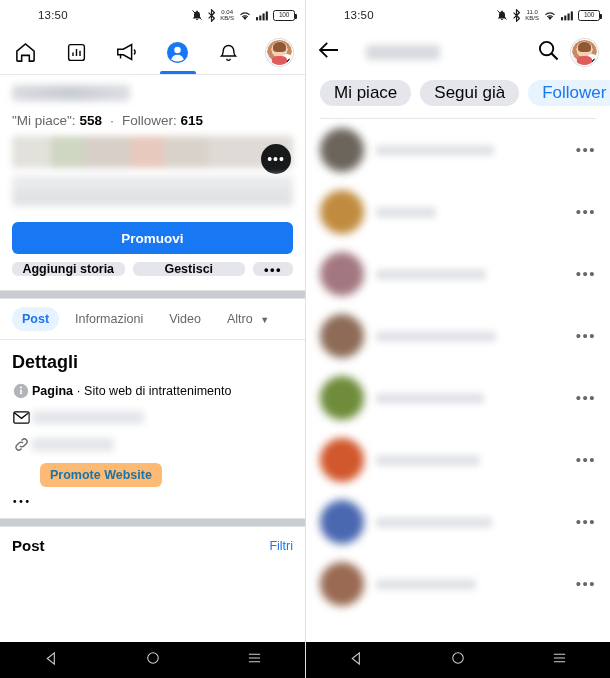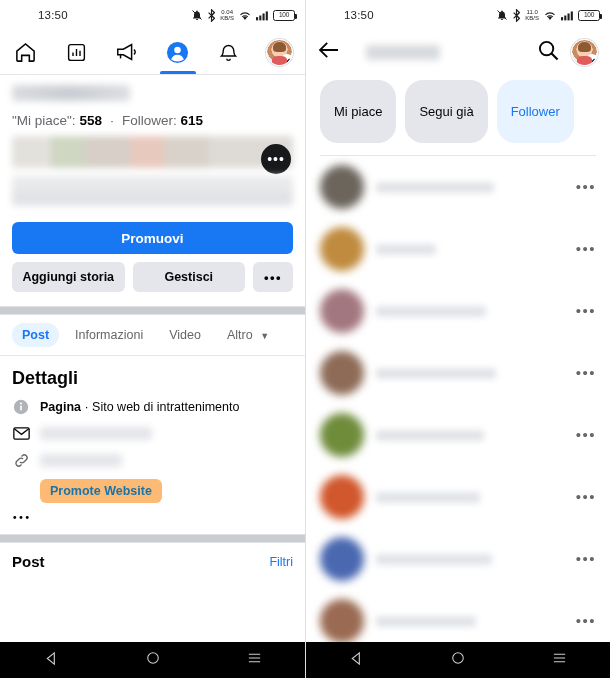--- a/index.html
+++ b/index.html
@@ -108,21 +108,21 @@
   }
 
   .btn-primary {
     margin: 16px 12px 0 12px; height: 32px;
     background: #1877f2; color: #fff; border-radius: 6px;
     display: flex; align-items: center; justify-content: center;
     font-size: 13.5px; font-weight: bold; cursor: pointer;
   }
   .btnrow { display: flex; gap: 8px; margin: 8px 12px 0 12px; }
   .btn-sec {
-    height: 30px; background: #e4e6eb; color: #050505;
+    height: 14px; background: #e4e6eb; color: #050505;
     border-radius: 6px; display: flex; align-items: center; justify-content: center;
     font-size: 12.5px; font-weight: bold; cursor: pointer; flex: 1;
   }
   .btn-sec.icon-only { flex: 0 0 40px; letter-spacing: 1.5px; font-size: 13px; }
 
   .section-gap {
     height: 9px; background: #c9ccd1; margin-top: 14px;
     border-top: 1px solid #e0e2e6; border-bottom: 1px solid #e0e2e6;
   }
 
@@ -132,21 +132,21 @@
   }
   .subtab {
     font-size: 12.5px; color: #65676b; padding: 5px 10px;
     border-radius: 14px; cursor: pointer; white-space: nowrap;
   }
   .subtab.active { background: #e7f3ff; color: #1877f2; font-weight: bold; }
   .subtab .caret { margin-left: 4px; font-size: 9px; }
 
   .details { padding: 12px 12px 0 12px; }
   .details h2 { font-size: 18px; color: #050505; margin-bottom: 10px; }
-  .drow { display: flex; align-items: center; gap: 10px; margin-bottom: 12px; }
+  .drow { display: flex; align-items: center; gap: 2px; margin-bottom: 12px; }
   .drow .ic { width: 18px; flex: 0 0 18px; display:flex; align-items:center; justify-content:center; }
   .drow .txt { font-size: 12.5px; color: #050505; }
   .drow .txt b { font-weight: bold; }
   .email-blur { width: 112px; height: 13px; background: #e3e5e9; }
   .link-blur { width: 82px; height: 13px; background: #e3e5e9; }
   .promote-chip {
     margin: -4px 0 12px 28px; display: inline-block;
     background: #fdba74; color: #1b74a8; font-size: 12.5px; font-weight: bold;
     padding: 5px 10px; border-radius: 6px; cursor: pointer;
   }
@@ -160,22 +160,22 @@
   
   .rheader {
     flex: 0 0 44px; display: flex; align-items: center;
     padding: 0 12px; gap: 12px; background: #fff;
   }
   .rtitle-blur { flex: 1; height: 15px; max-width: 145px; margin-left: 14px;
     background: #d7dade; }
   .rhead-spacer { flex: 1; }
   .chips { display: flex; gap: 9px; padding: 6px 14px 12px 14px; }
   .chip {
-    font-size: 13px; color: #050505; background: #e4e6eb;
-    padding: 24px 14px; border-radius: 18px; cursor: pointer; white-space: nowrap;
+    font-size: 17px; color: #050505; background: #e4e6eb;
+    padding: 3px 14px; border-radius: 18px; cursor: pointer; white-space: nowrap;
   }
   .chip.active { background: #e7f3ff; color: #1877f2; }
   .rdivider { height: 1px; background: #e4e6eb; margin: 0 14px; }
   .rcount {
     font-size: 17px; font-weight: bold; color: #050505;
     padding: 14px 14px 10px 14px;
   }
   .rlist { flex: 1; overflow: hidden; }
   .rrow {
     display: flex; align-items: center; gap: 12px;

